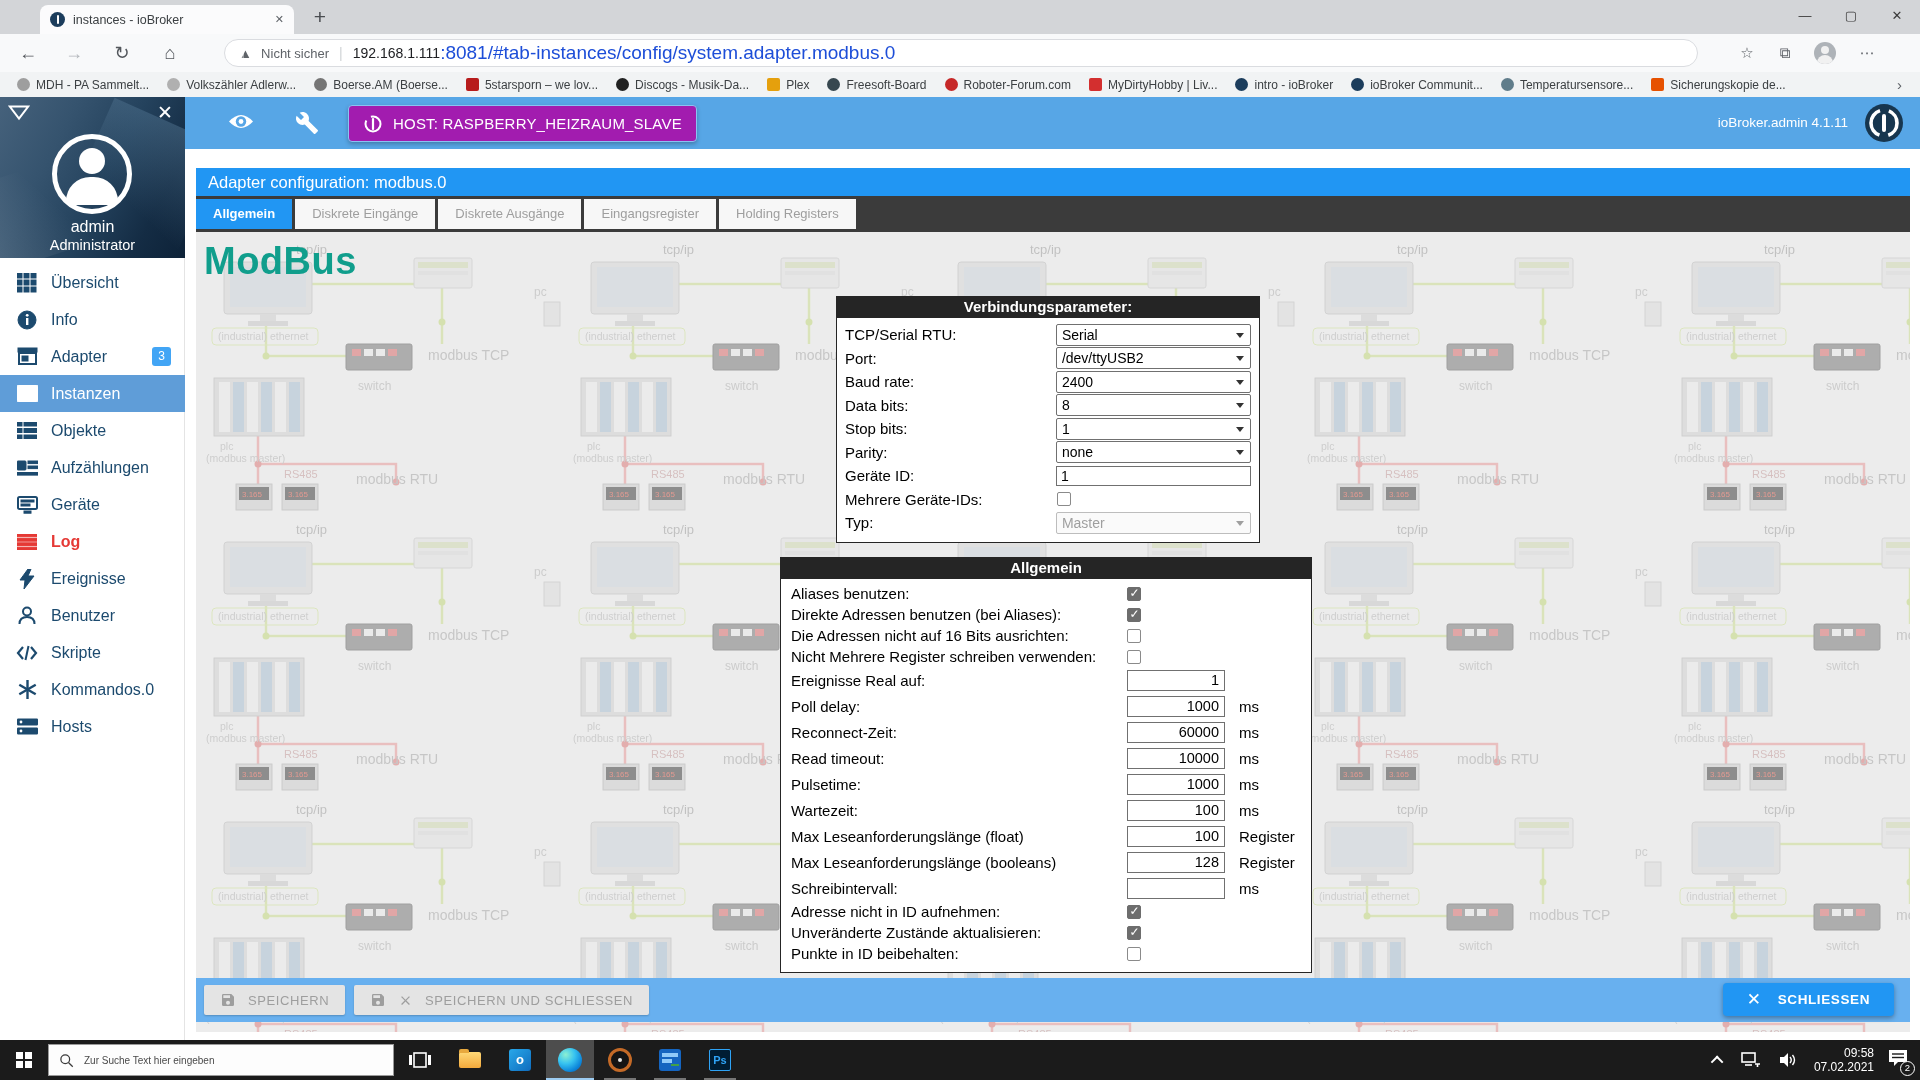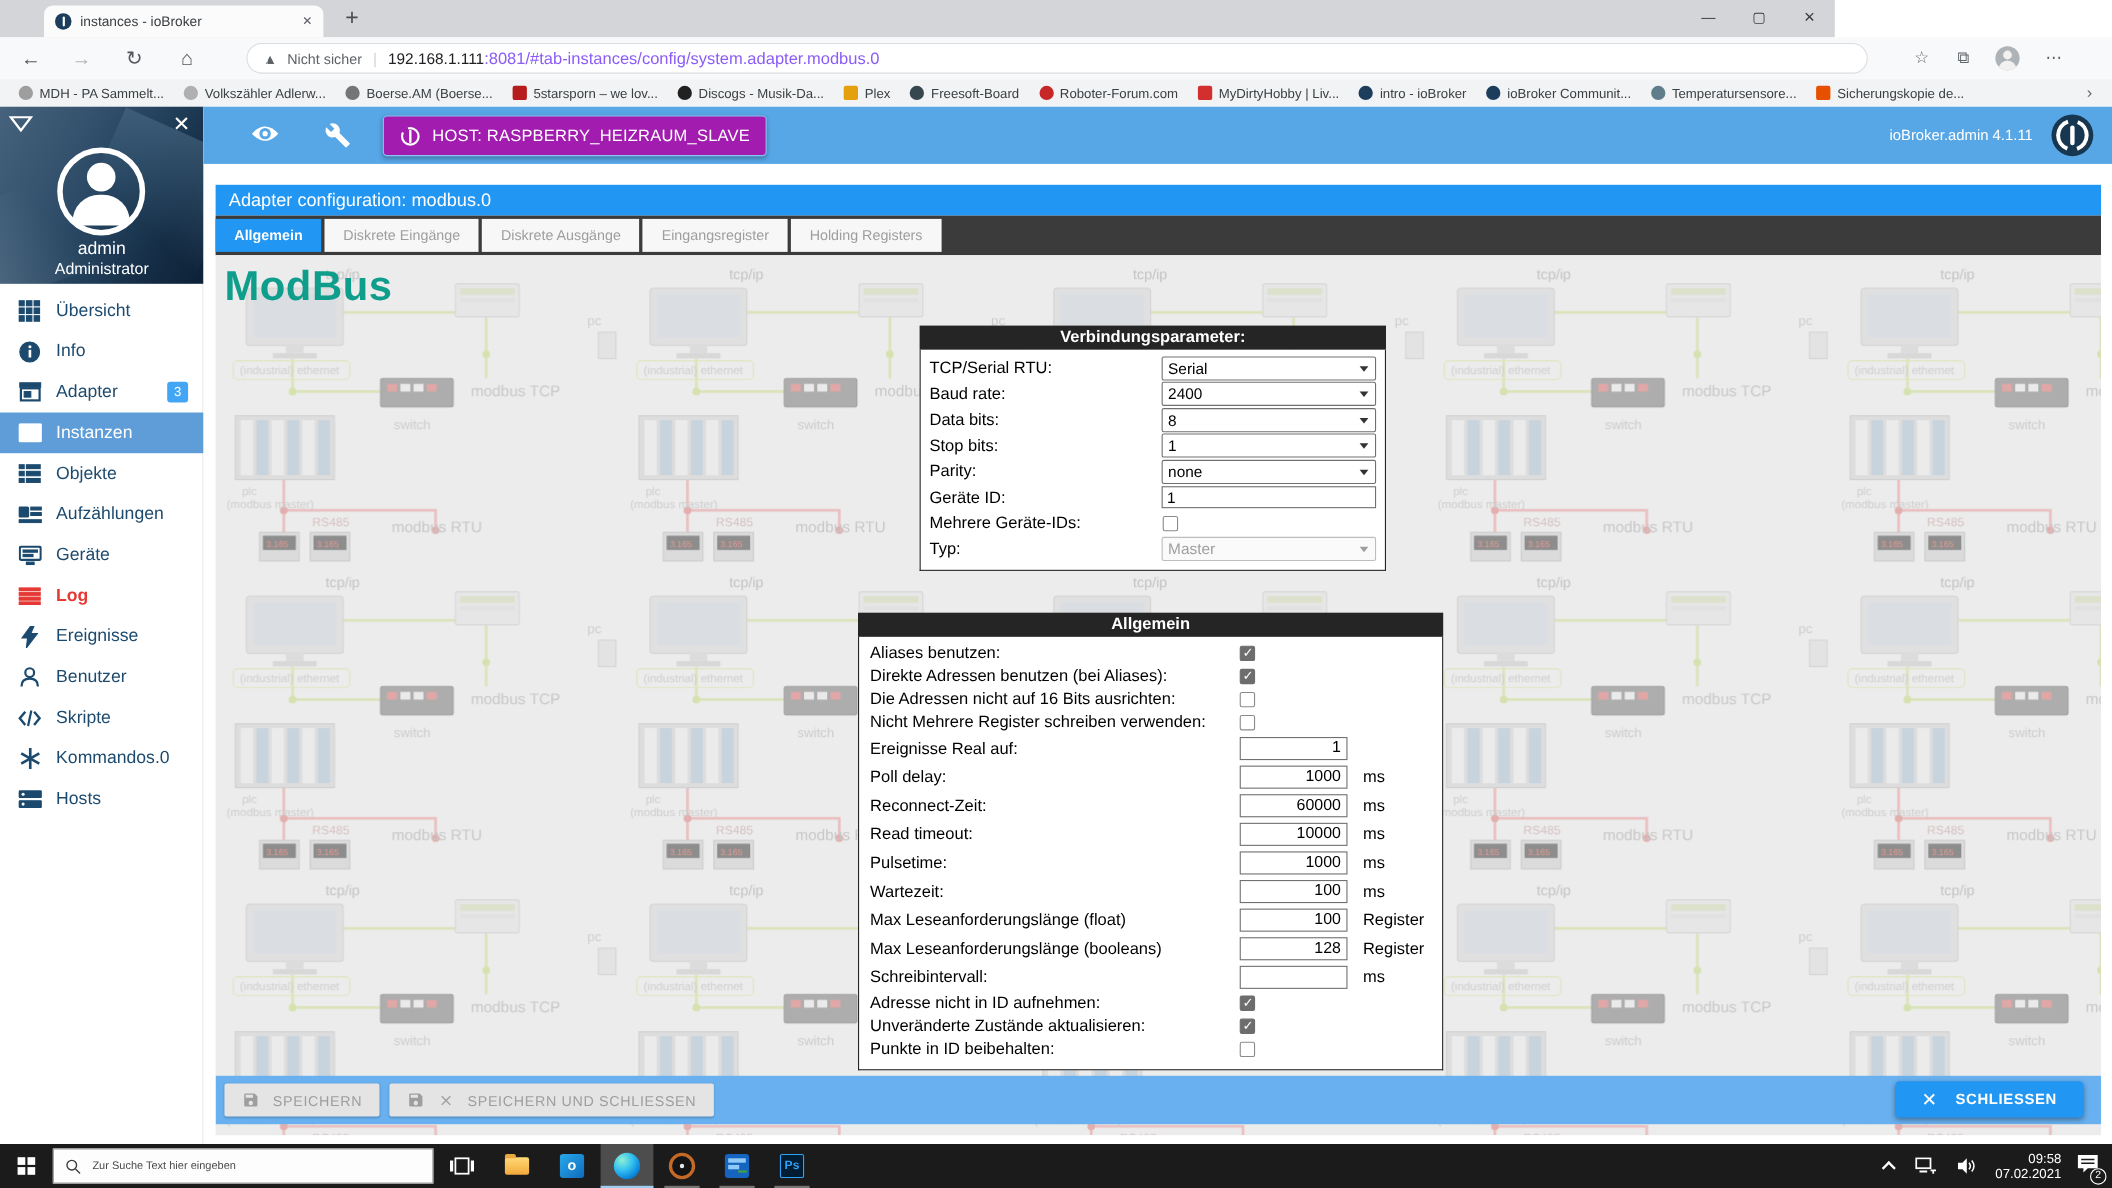--- a/index.html
+++ b/index.html
@@ -1,40 +1,40 @@
 <!DOCTYPE html>
 <html><head>
 <meta charset="utf-8">
 <style>
   * { box-sizing: border-box; margin:0; padding:0; }
   html,body { width:1920px; height:1080px; font-family:"Liberation Sans", sans-serif; }
   #screen { position:relative; width:1920px; height:1080px; overflow:hidden; background:#fff; }
 
   
-  #tabstrip { position:absolute; left:0; top:0; width:1668px; height:34px; background:#d3d5d8; }
+  #tabstrip { position:absolute; left:0; top:0; width:1920px; height:34px; background:#d3d5d8; }
   .tab { position:absolute; left:40px; top:5px; width:254px; height:29px; background:#fbfbfc;
          border-radius:8px 8px 0 0; display:flex; align-items:center; padding:0 10px; }
   .favicon16 { width:15px; height:15px; border-radius:50%; background:#1c3d5c; position:relative; flex:0 0 15px; }
   .favicon16:after { content:""; position:absolute; left:6.5px; top:3px; width:2px; height:9px; background:#fff; border-radius:1px; }
   .tab-title { font-size:12.5px; color:#3c4043; margin-left:8px; white-space:nowrap; overflow:hidden; flex:1; }
   .tab-close { font-size:11px; color:#5f6368; margin-left:8px; }
   .newtab { position:absolute; left:306px; top:3px; font-size:21px; color:#4a4d51; width:28px; height:28px; text-align:center; line-height:28px; }
   .wincontrols { position:absolute; right:0; top:0; height:34px; display:flex; }
   .wincontrols span { width:46px; height:34px; text-align:center; line-height:32px; font-size:13px; color:#3b3b3b; }
 
   #addressbar { position:absolute; left:0; top:34px; width:1920px; height:38px; background:#f8f9fa; }
   .navbtn { position:absolute; top:6px; width:28px; height:26px; text-align:center; line-height:26px; font-size:18px; color:#53575c; }
   .navbtn.disabled { color:#b3b7bb; }
   #urlfield { position:absolute; left:224px; top:5px; width:1474px; height:28px; background:#fff;
               border:1px solid #dadce0; border-radius:14px; display:flex; align-items:center; padding:0 14px; }
   .warn-ico { font-size:13px; color:#5f6368; margin-right:7px; }
   .sec-label { font-size:13px; color:#5f6368; }
   .url-div { color:#d0d3d6; margin:0 10px; font-size:14px; }
   .url-host { font-size:14px; color:#202124; }
-  .url-path { font-size:15px; color:#8b5cf6; }
+  .url-path { font-size:19px; color:#1d4ed8; }
   .abar-ico { position:absolute; top:8px; width:26px; height:22px; text-align:center; line-height:22px; font-size:15px; color:#5f6368; }
   .avatar-mini { position:absolute; top:8px; width:22px; height:22px; border-radius:50%; background:#aeb3b8; overflow:hidden; }
   .avatar-mini:before { content:""; position:absolute; left:7px; top:4px; width:8px; height:8px; border-radius:50%; background:#f1f1f1; }
   .avatar-mini:after  { content:""; position:absolute; left:3px; top:13px; width:16px; height:10px; border-radius:8px 8px 0 0; background:#f1f1f1; }
 
   #bookmarksbar { position:absolute; left:0; top:72px; width:1920px; height:25px; background:#f1f3f4;
                   display:flex; align-items:center; padding:0 8px; }
   .bm { display:flex; align-items:center; padding:0 9px; height:25px; }
   .bm-ico { width:13px; height:13px; flex:0 0 13px; margin-right:6px; }
   .bm-ico.circle { border-radius:50%; }
@@ -533,20 +533,24 @@
         <div id="watermark">ModBus</div>
 
         <div id="vp-box" class="formbox">
           <div class="box-title">Verbindungsparameter:</div>
           <div class="box-body" id="vp-rows">
               <div class="vrow">
                 <span class="v-label">TCP/Serial RTU:</span>
                 <div class="ctrl-select">Serial</div>
               </div>
               <div class="vrow">
+                <span class="v-label">Port:</span>
+                <div class="ctrl-select">/dev/ttyUSB2</div>
+              </div>
+              <div class="vrow">
                 <span class="v-label">Baud rate:</span>
                 <div class="ctrl-select">2400</div>
               </div>
               <div class="vrow">
                 <span class="v-label">Data bits:</span>
                 <div class="ctrl-select">8</div>
               </div>
               <div class="vrow">
                 <span class="v-label">Stop bits:</span>
                 <div class="ctrl-select">1</div>

